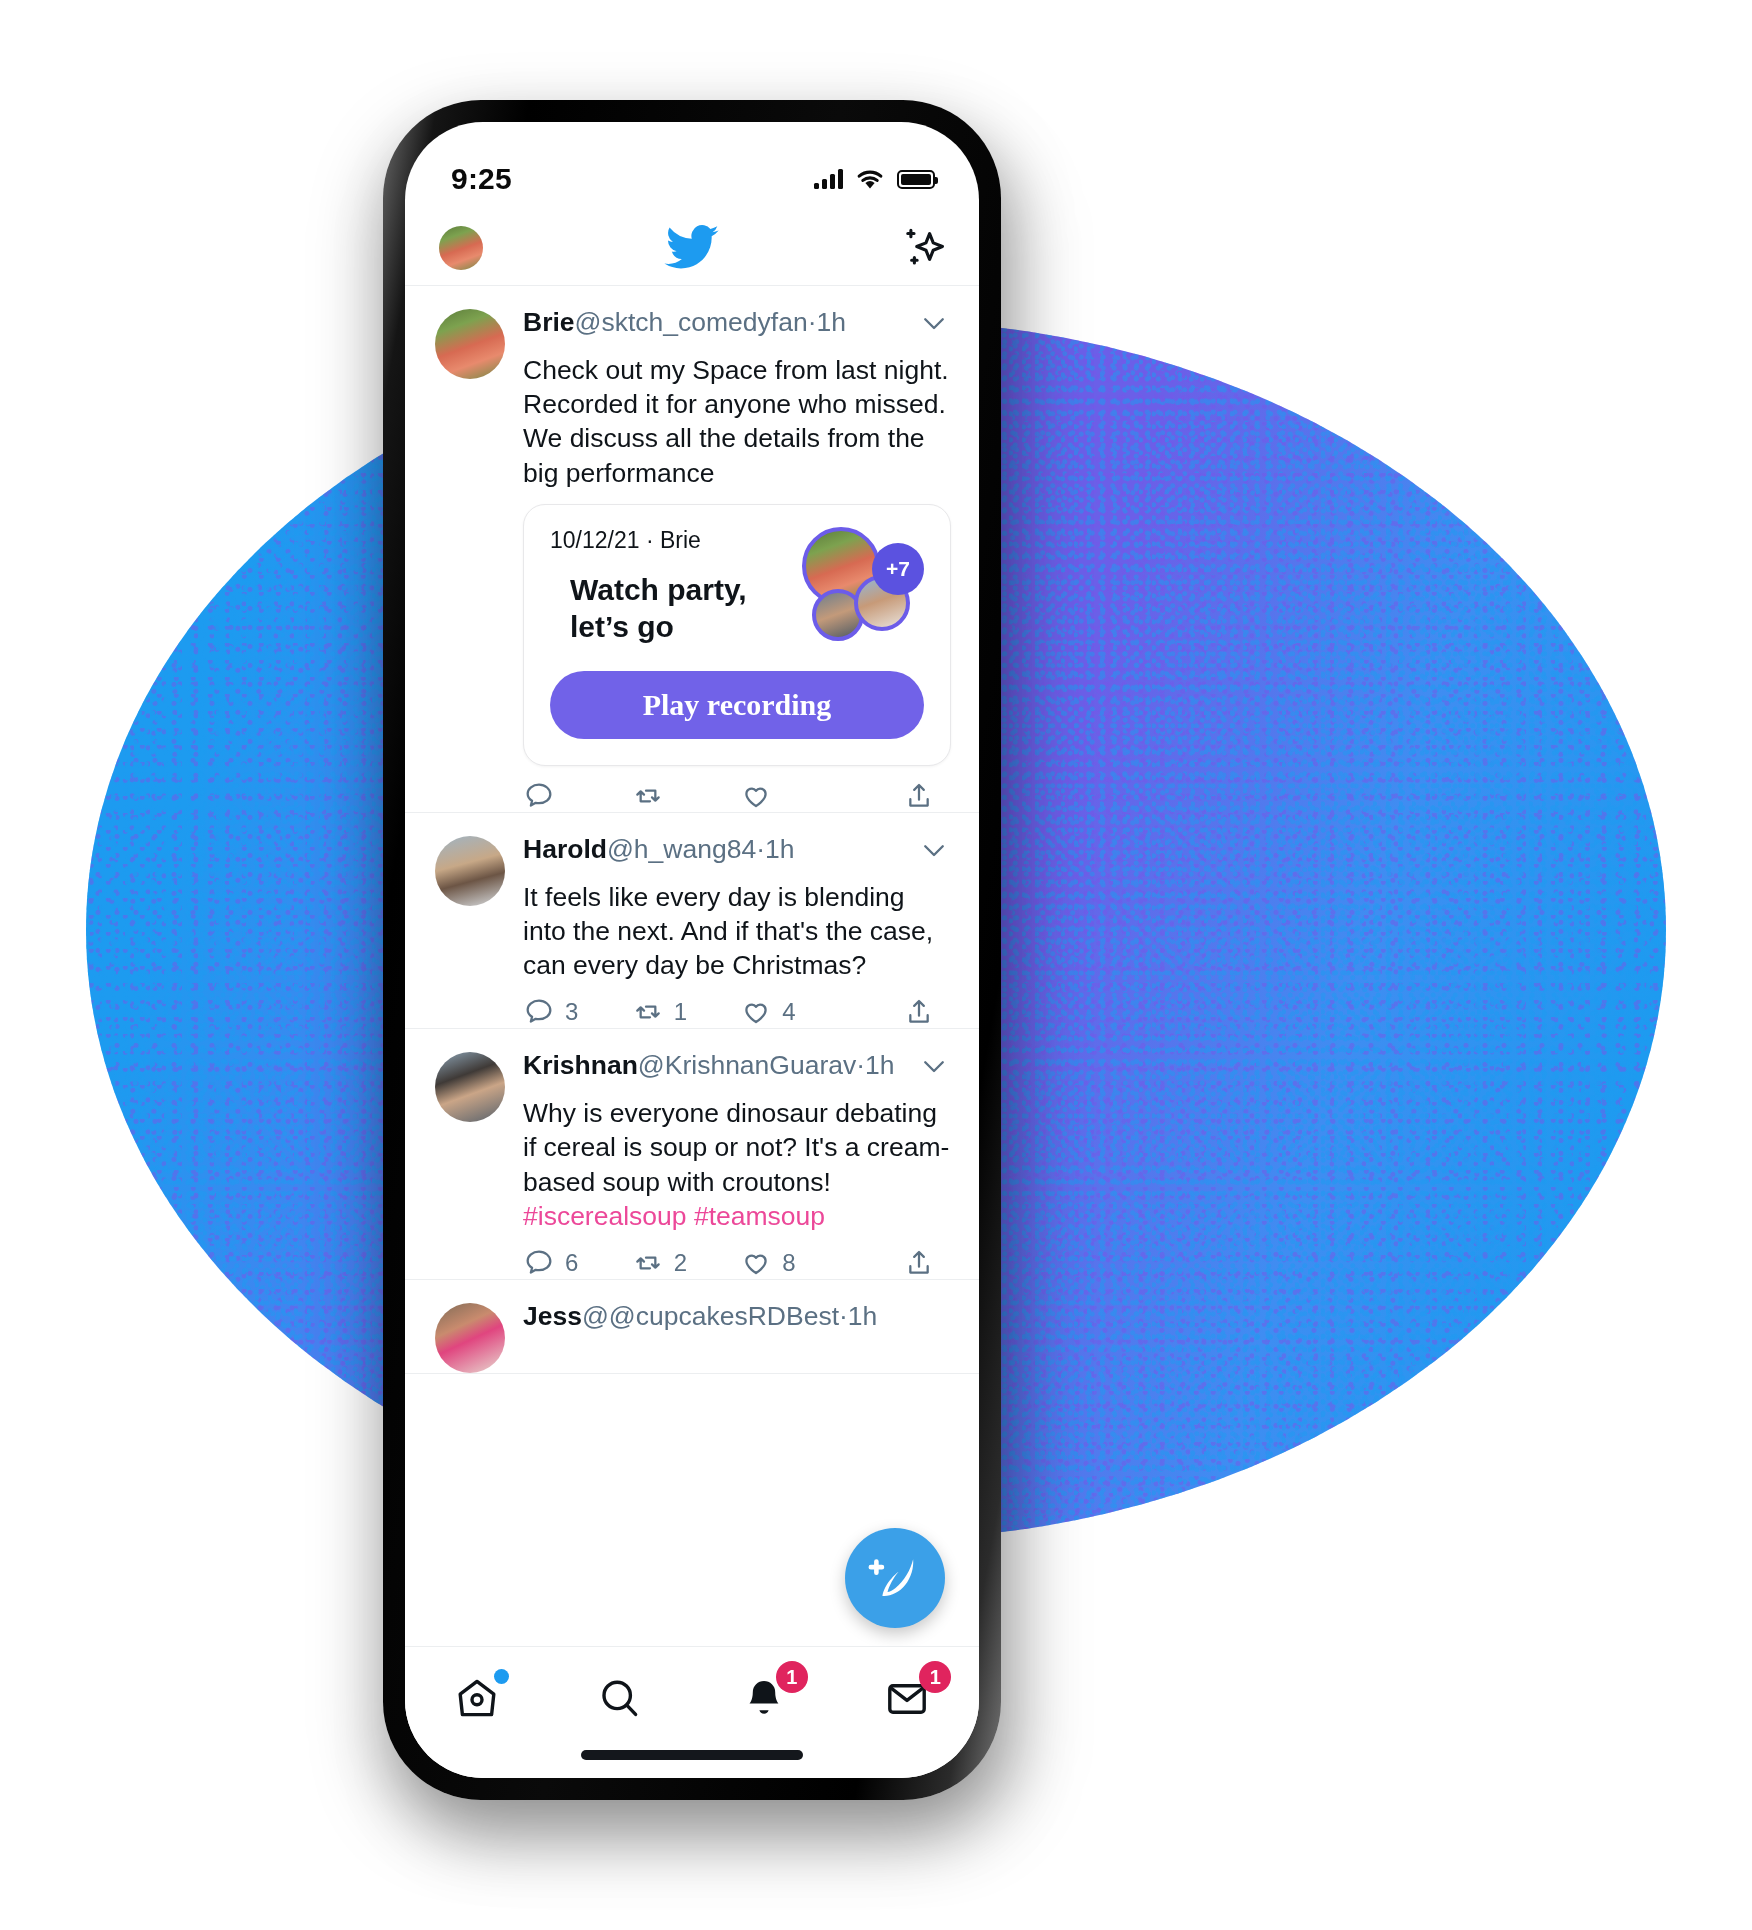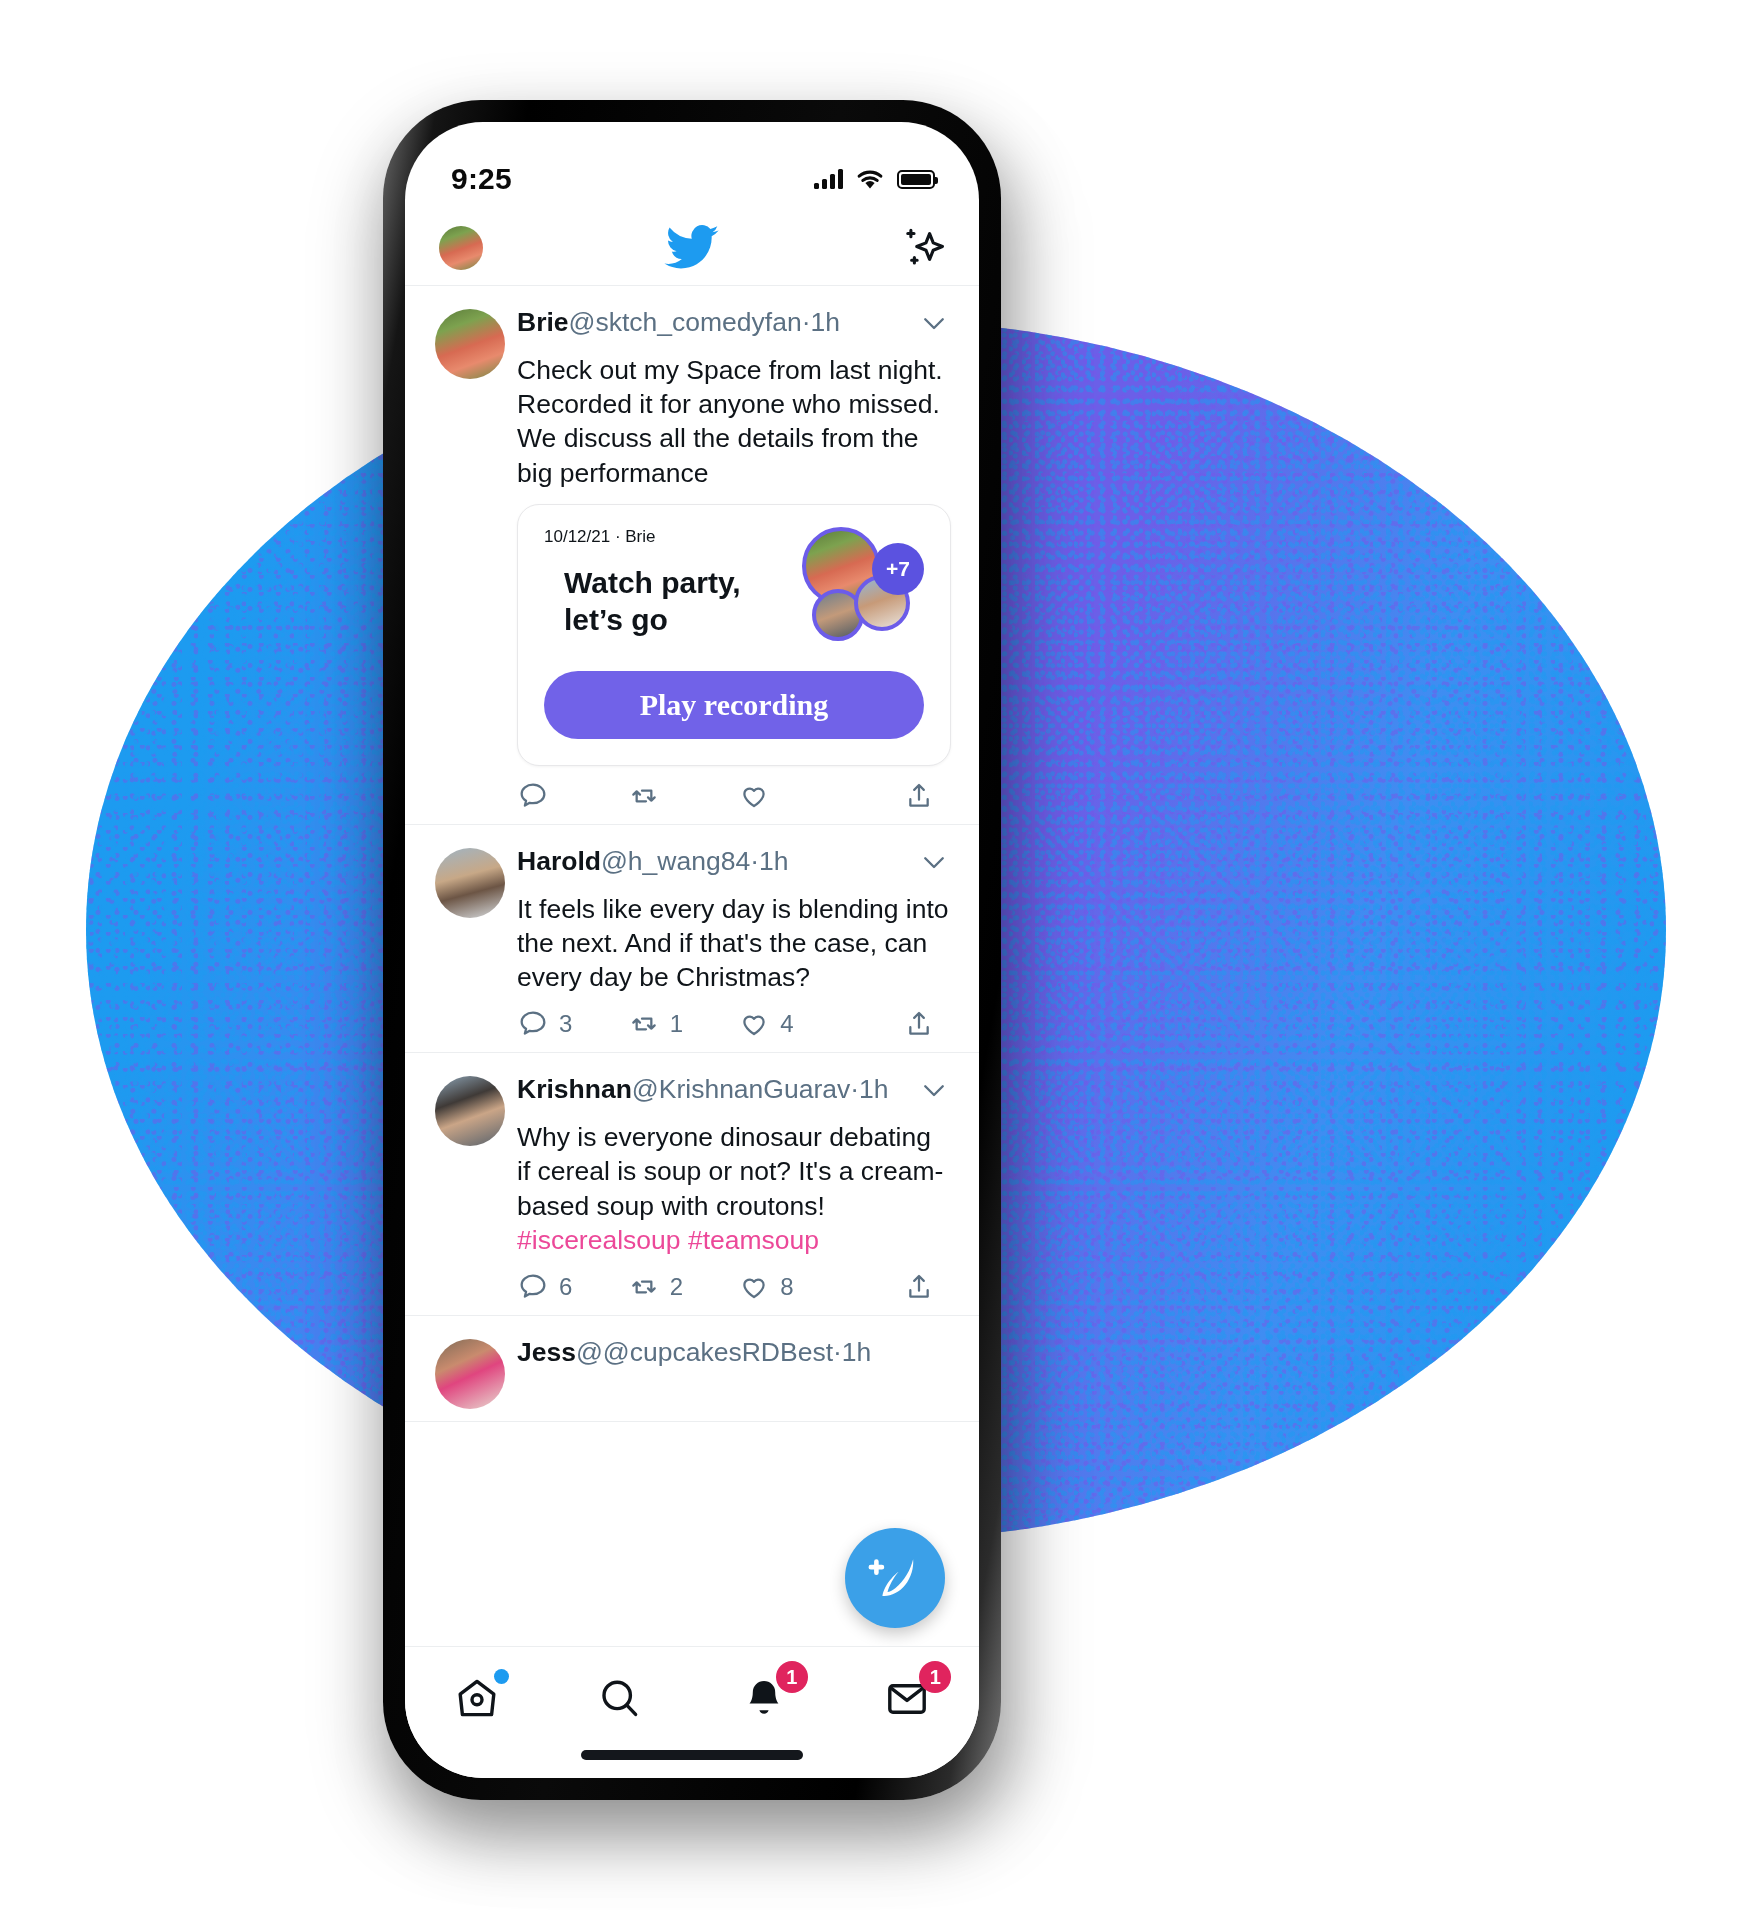--- a/index.html
+++ b/index.html
@@ -88,39 +88,39 @@
     height: 76px; display: flex; align-items: center;
     justify-content: space-between; padding: 0 34px;
     border-bottom: 1.5px solid #eceef0;
   }
   .avatar { border-radius: 50%; background-size: cover; background-position: center; flex: none; }
   .av-header { width: 44px; height: 44px; }
   .sparkle-btn { width: 44px; height: 44px; display: flex; align-items: center; justify-content: center; }
 
   
   .feed { height: 1210px; overflow: hidden; }
-  .tweet { display: flex; gap: 12px; padding: 20px 28px 12px 30px; border-bottom: 1.5px solid #eceef0; }
+  .tweet { display: flex; gap: 18px; padding: 20px 28px 0 30px; border-bottom: 1.5px solid #eceef0; }
   .av-tweet { width: 70px; height: 70px; margin-top: 3px; }
   .tw-body { flex: 1; min-width: 0; }
   .tw-head { display: flex; align-items: flex-start; }
   .tw-names { flex: 1; font-size: 26.5px; line-height: 1.28; }
   .nm { font-weight: 700; color: #0f1419; }
   .hd { color: #5b7083; font-weight: 400; }
   .chev { width: 34px; height: 34px; flex: none; display:flex; align-items:center; justify-content:center; }
   .tw-text { font-size: 26.5px; line-height: 1.29; color: #0f1419; margin-top: 13px; word-wrap: break-word; }
   .tag { color: #ec4899; }
 
   
   .space-card {
     margin-top: 14px; border: 1.5px solid #e8e8ea; border-radius: 22px;
     background: #fff; padding: 22px 26px 26px 26px;
     box-shadow: 0 1px 3px rgba(0,0,0,.05);
   }
   .sc-top { display: flex; justify-content: space-between; align-items: flex-start; }
-  .sc-meta { font-size: 17px; color: #0f1419; margin-bottom: 18px; }
+  .sc-meta { font-size: 23px; color: #0f1419; margin-bottom: 18px; }
   .sc-title { font-size: 30px; font-weight: 700; color: #0f1419; line-height: 1.23; margin-left: 20px; }
   .sc-avs { position: relative; width: 128px; height: 120px; flex: none; }
   .sc-avs .ring { position: absolute; border-radius: 50%; border: 4px solid #6c5ce9; background-size: cover; background-position: center; background-color:#6c5ce9; }
   .sc-a1 { width: 78px; height: 78px; left: 6px; top: 0; }
   .sc-a2 { width: 56px; height: 56px; left: 58px; top: 48px; }
   .sc-a3 { width: 52px; height: 52px; left: 16px; top: 62px; }
   .sc-plus {
     position: absolute; right: 0; top: 16px; width: 52px; height: 52px;
     border-radius: 50%; background: #5b52e0; color: #fff;
     display: flex; align-items: center; justify-content: center;

